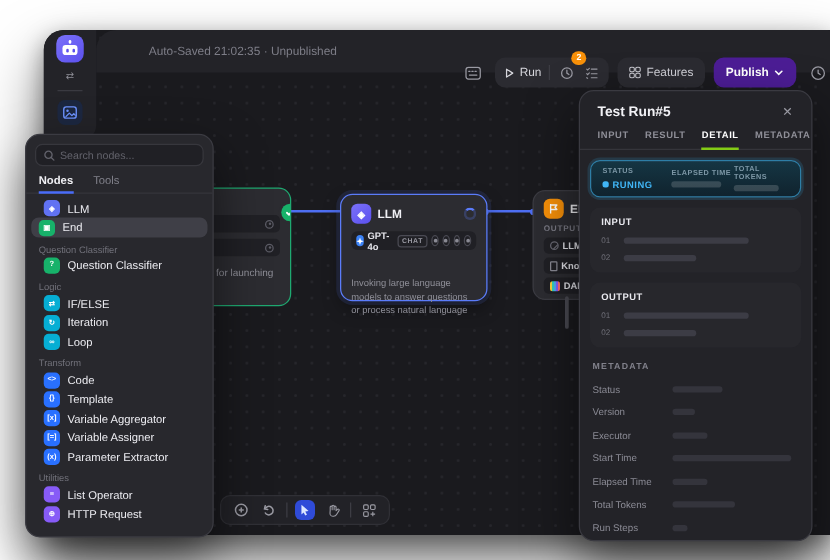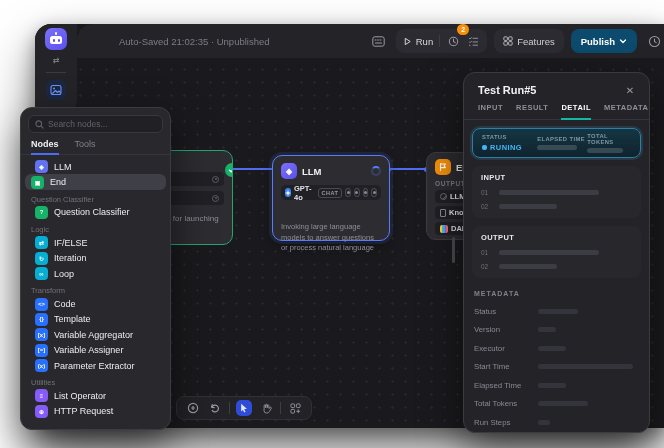--- a/index.html
+++ b/index.html
@@ -14,30 +14,30 @@
     background-size:13px 13px;
     border-radius:16px 0 0 16px;
     box-shadow:0 24px 48px rgba(0,0,0,.5), 0 6px 18px rgba(0,0,0,.35); }
 
   
   .header { position:absolute; left:0; top:0; width:595px; height:34px;
     background:#232328; border-radius:16px 10px 10px 0; z-index:6;
     display:flex; align-items:center;margin-left:42px; }
   .autosave { position:absolute; left:42px; top:0; height:34px; display:flex; align-items:center;
     color:#7d7d87; font-size:9.5px; }
-  .header-right { position:absolute; right:8px; top:0; height:34px; display:flex; align-items:center; gap:7px; }
+  .header-right { position:absolute; right:8px; top:17px; height:34px; display:flex; align-items:center; gap:7px; }
   .icon-btn { width:20px; height:20px; border-radius:6px; display:flex; align-items:center; justify-content:center; color:#9a9aa3; }
   .run-group { position:relative; display:flex; align-items:center; background:#2b2b31; border-radius:8px; height:24px; padding:0 7px; gap:6px; }
   .run-label { color:#d6d6dc; font-size:9.5px; display:flex; align-items:center; gap:4px; }
   .vdiv { width:1px; height:12px; background:#3d3d44; }
   .badge { position:absolute; top:-5px; right:18px; min-width:12px; height:11px; background:#f79009; color:#fff;
     border-radius:6px; font-size:7px; font-weight:bold; display:flex; align-items:center; justify-content:center; padding:0 3px; }
   .features-btn { display:flex; align-items:center; gap:4px; background:#2b2b31; border-radius:8px; height:24px; padding:0 9px;
     color:#cfcfd6; font-size:9.5px; }
-  .publish-btn { display:flex; align-items:center; gap:4px; background:#0c4a6e; border-radius:8px; height:24px; padding:0 10px;
+  .publish-btn { display:flex; align-items:center; gap:4px; background:#4c1d95; border-radius:8px; height:24px; padding:0 10px;
     color:#ffffff; font-size:9.5px; font-weight:bold; }
   .rail { position:absolute; left:0; top:0; width:42px; height:88px; background:#232328;
     border-radius:16px 0 12px 0; z-index:5; display:flex; flex-direction:column; align-items:center; }
   .app-icon { margin-top:4px; width:22px; height:22px; border-radius:7px;
     background:linear-gradient(140deg,#7b71f9,#5b50ee); display:flex; align-items:center; justify-content:center; }
   .robot { position:relative; width:12px; height:8px; background:#fff; border-radius:2.5px; margin-top:2px; }
   .robot:before { content:""; position:absolute; left:2.5px; top:2.5px; width:2px; height:3px; background:#5b50ee; border-radius:1px; }
   .robot:after  { content:""; position:absolute; right:2.5px; top:2.5px; width:2px; height:3px; background:#5b50ee; border-radius:1px; }
   .robot .antenna { position:absolute; left:5px; top:-4px; width:2px; height:3px; background:#fff; border-radius:1px; }
   .swap-icon { margin-top:7px; color:#8f8f98; font-size:8px; line-height:8px; }
@@ -118,21 +118,21 @@
   .ni-label { color:#ececf1; font-size:9px; }
 
   
   .run-panel { position:absolute; left:428px; top:48px; width:187px; height:361px; background:#232328;
     border:1px solid #3a3a41; border-radius:12px; z-index:11; box-shadow:0 18px 40px rgba(0,0,0,.55); overflow:hidden; }
   .rp-title-row { display:flex; align-items:center; justify-content:space-between; padding:10px 12px 4px 14px; }
   .rp-title { color:#f2f2f6; font-size:11px; font-weight:bold; }
   .rp-close { color:#9a9aa3; font-size:10px; width:14px; height:14px; display:flex; align-items:center; justify-content:center; border-radius:4px; }
   .rp-tabs { display:flex; gap:13px; padding:2px 14px 0 14px; border-bottom:1px solid #35353b; }
   .rp-tab { color:#8f8f98; font-size:7.5px; font-weight:bold; letter-spacing:.5px; padding-bottom:6px; }
-  .rp-tab.active { color:#ffffff; border-bottom:2px solid #14b8a6; margin-bottom:-1px; }
+  .rp-tab.active { color:#ffffff; border-bottom:2px solid #84cc16; margin-bottom:-1px; }
   .status-card { margin:8px 8px 0 8px; height:30px; border-radius:8px; border:1px solid #2e7ea6;
     background:linear-gradient(180deg,#153543,#10232e);
     box-shadow:0 0 0 2px rgba(56,189,248,.15); display:flex; align-items:center; padding:0 9px; gap:0; }
   .sc-col { display:flex; flex-direction:column; gap:3px; }
   .sc-label { color:#7d97a6; font-size:5.8px; font-weight:bold; letter-spacing:.4px; }
   .sc-status { display:flex; align-items:center; gap:3px; color:#41b6f6; font-size:7.5px; font-weight:bold; letter-spacing:.4px; }
   .sc-dot { width:5px; height:5px; border-radius:2px; background:#41b6f6; }
   .bar { height:5px; border-radius:2.5px; background:rgba(255,255,255,.16); }
   .io-card { margin:8px 8px 0 8px; background:#27272c; border-radius:8px; padding:7px 9px 8px 9px; }
   .io-title { color:#e8e8ee; font-size:7.5px; font-weight:bold; letter-spacing:.4px; }

